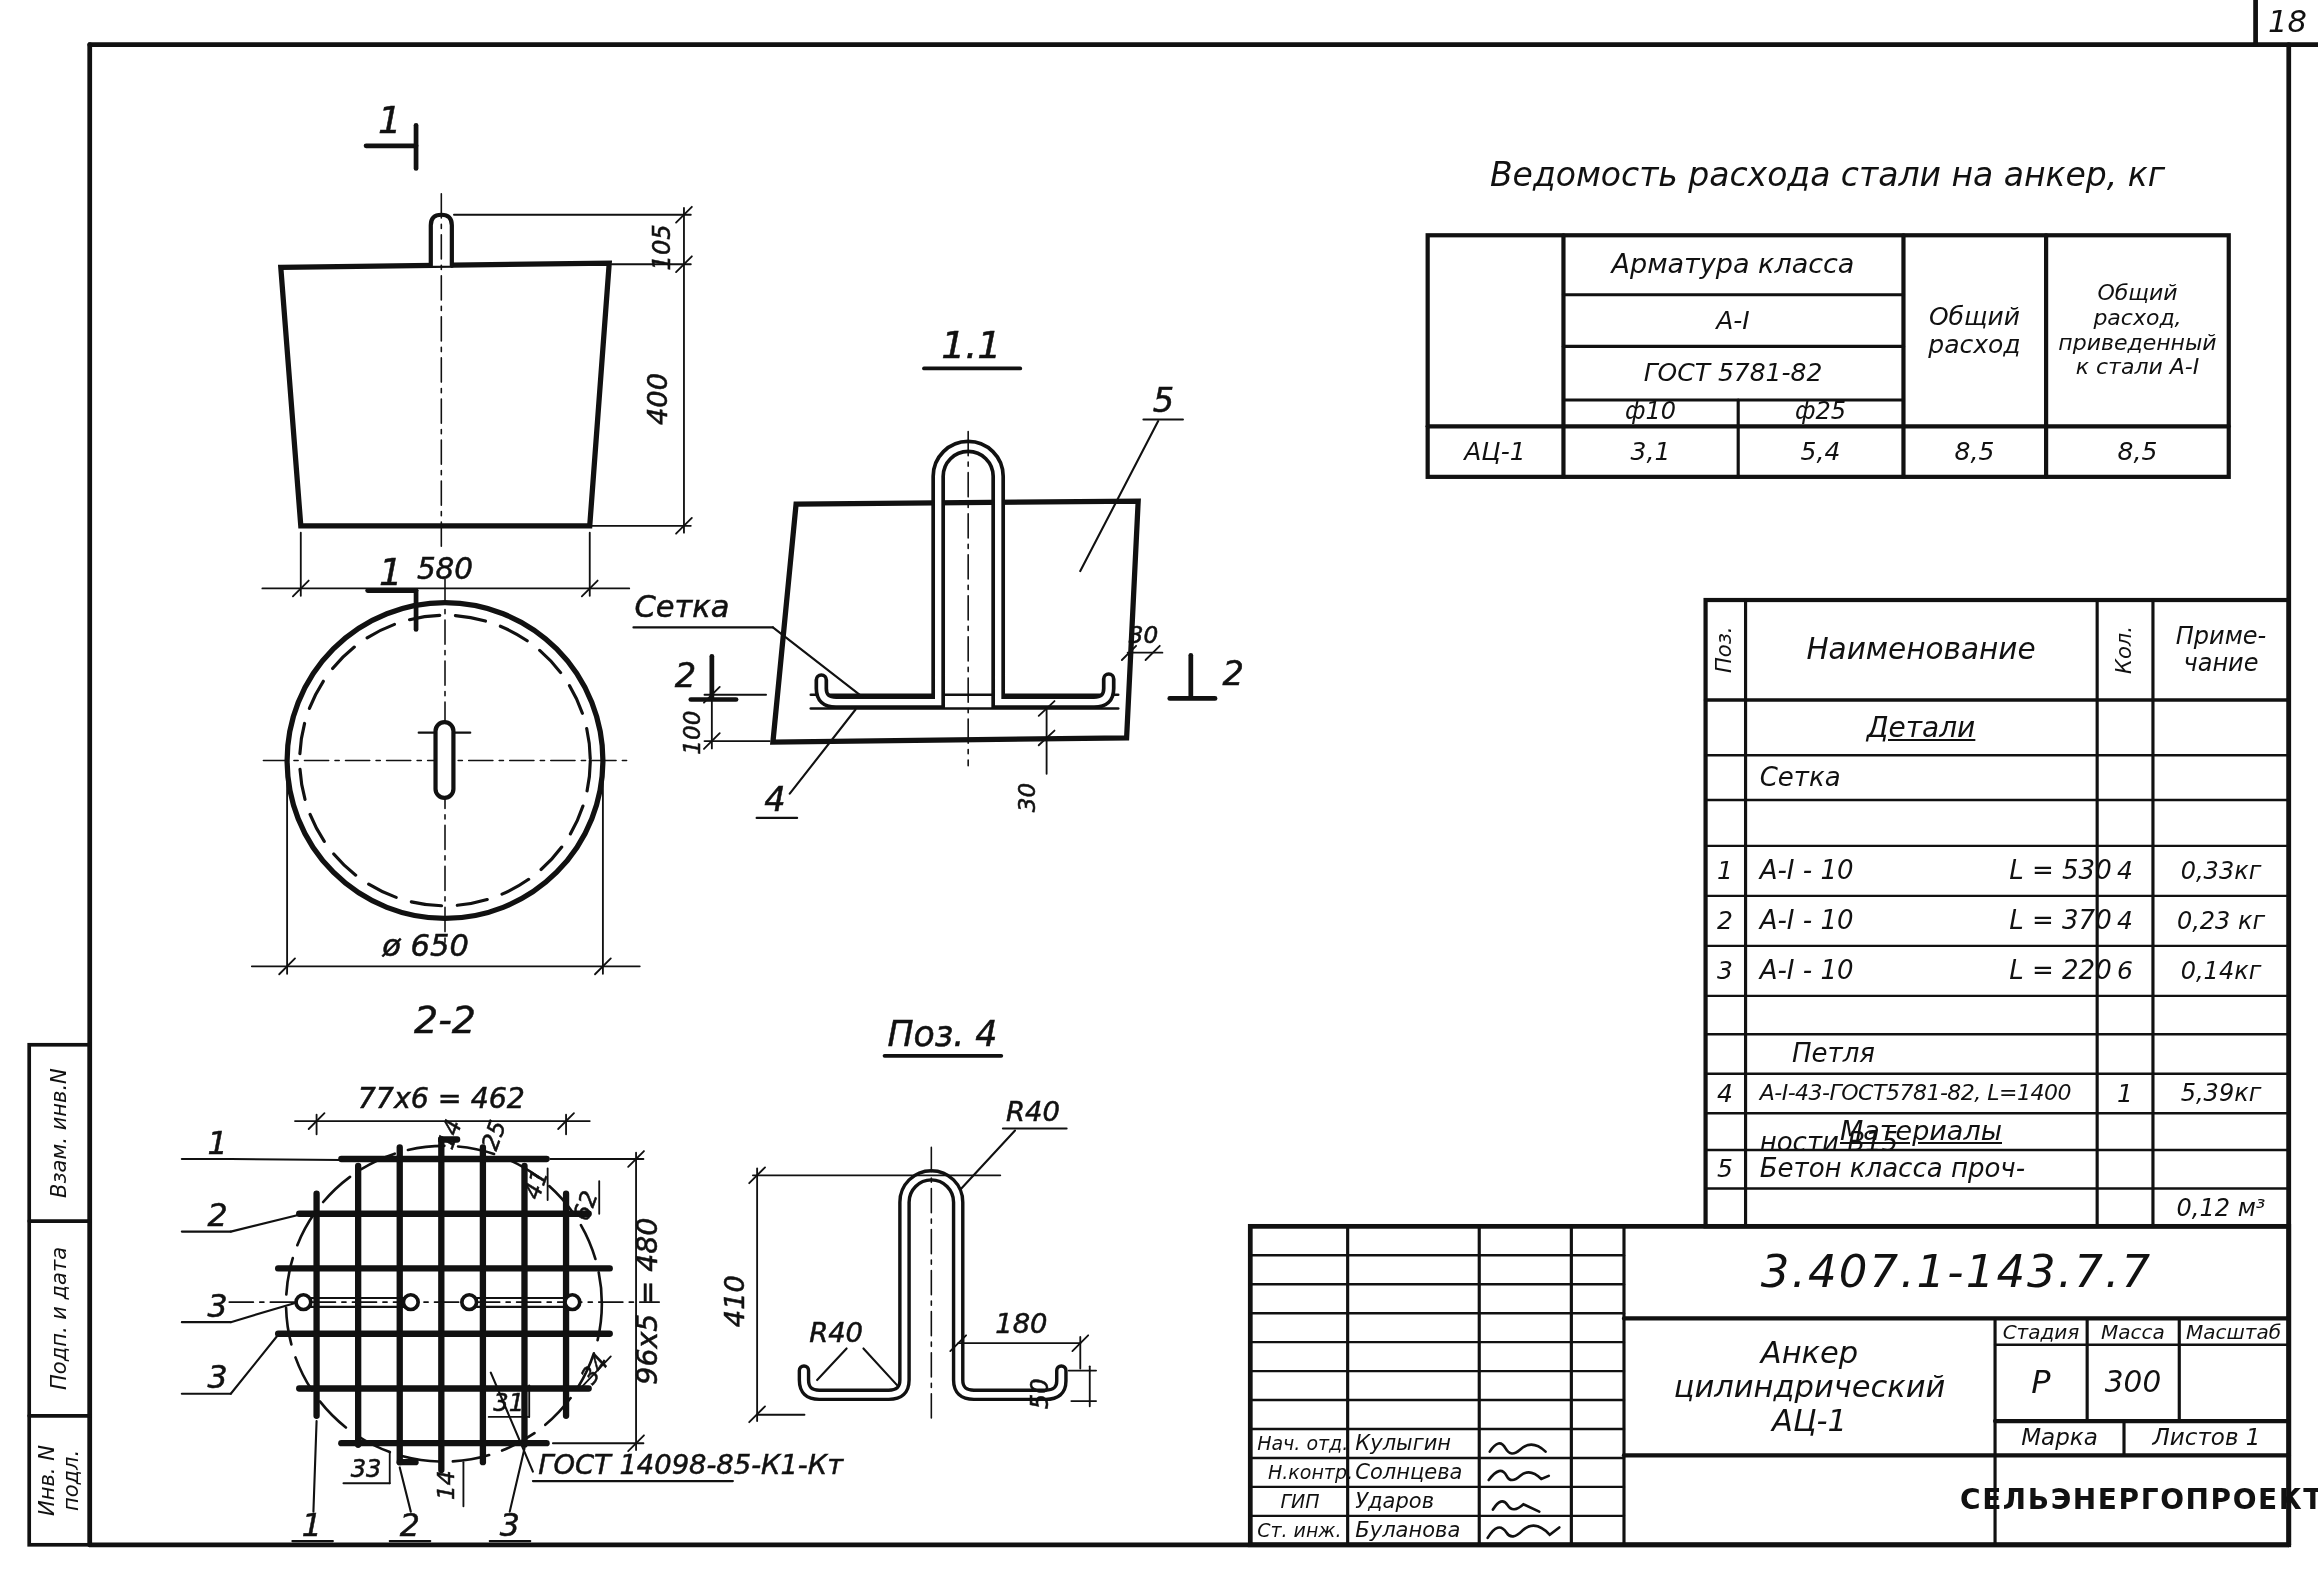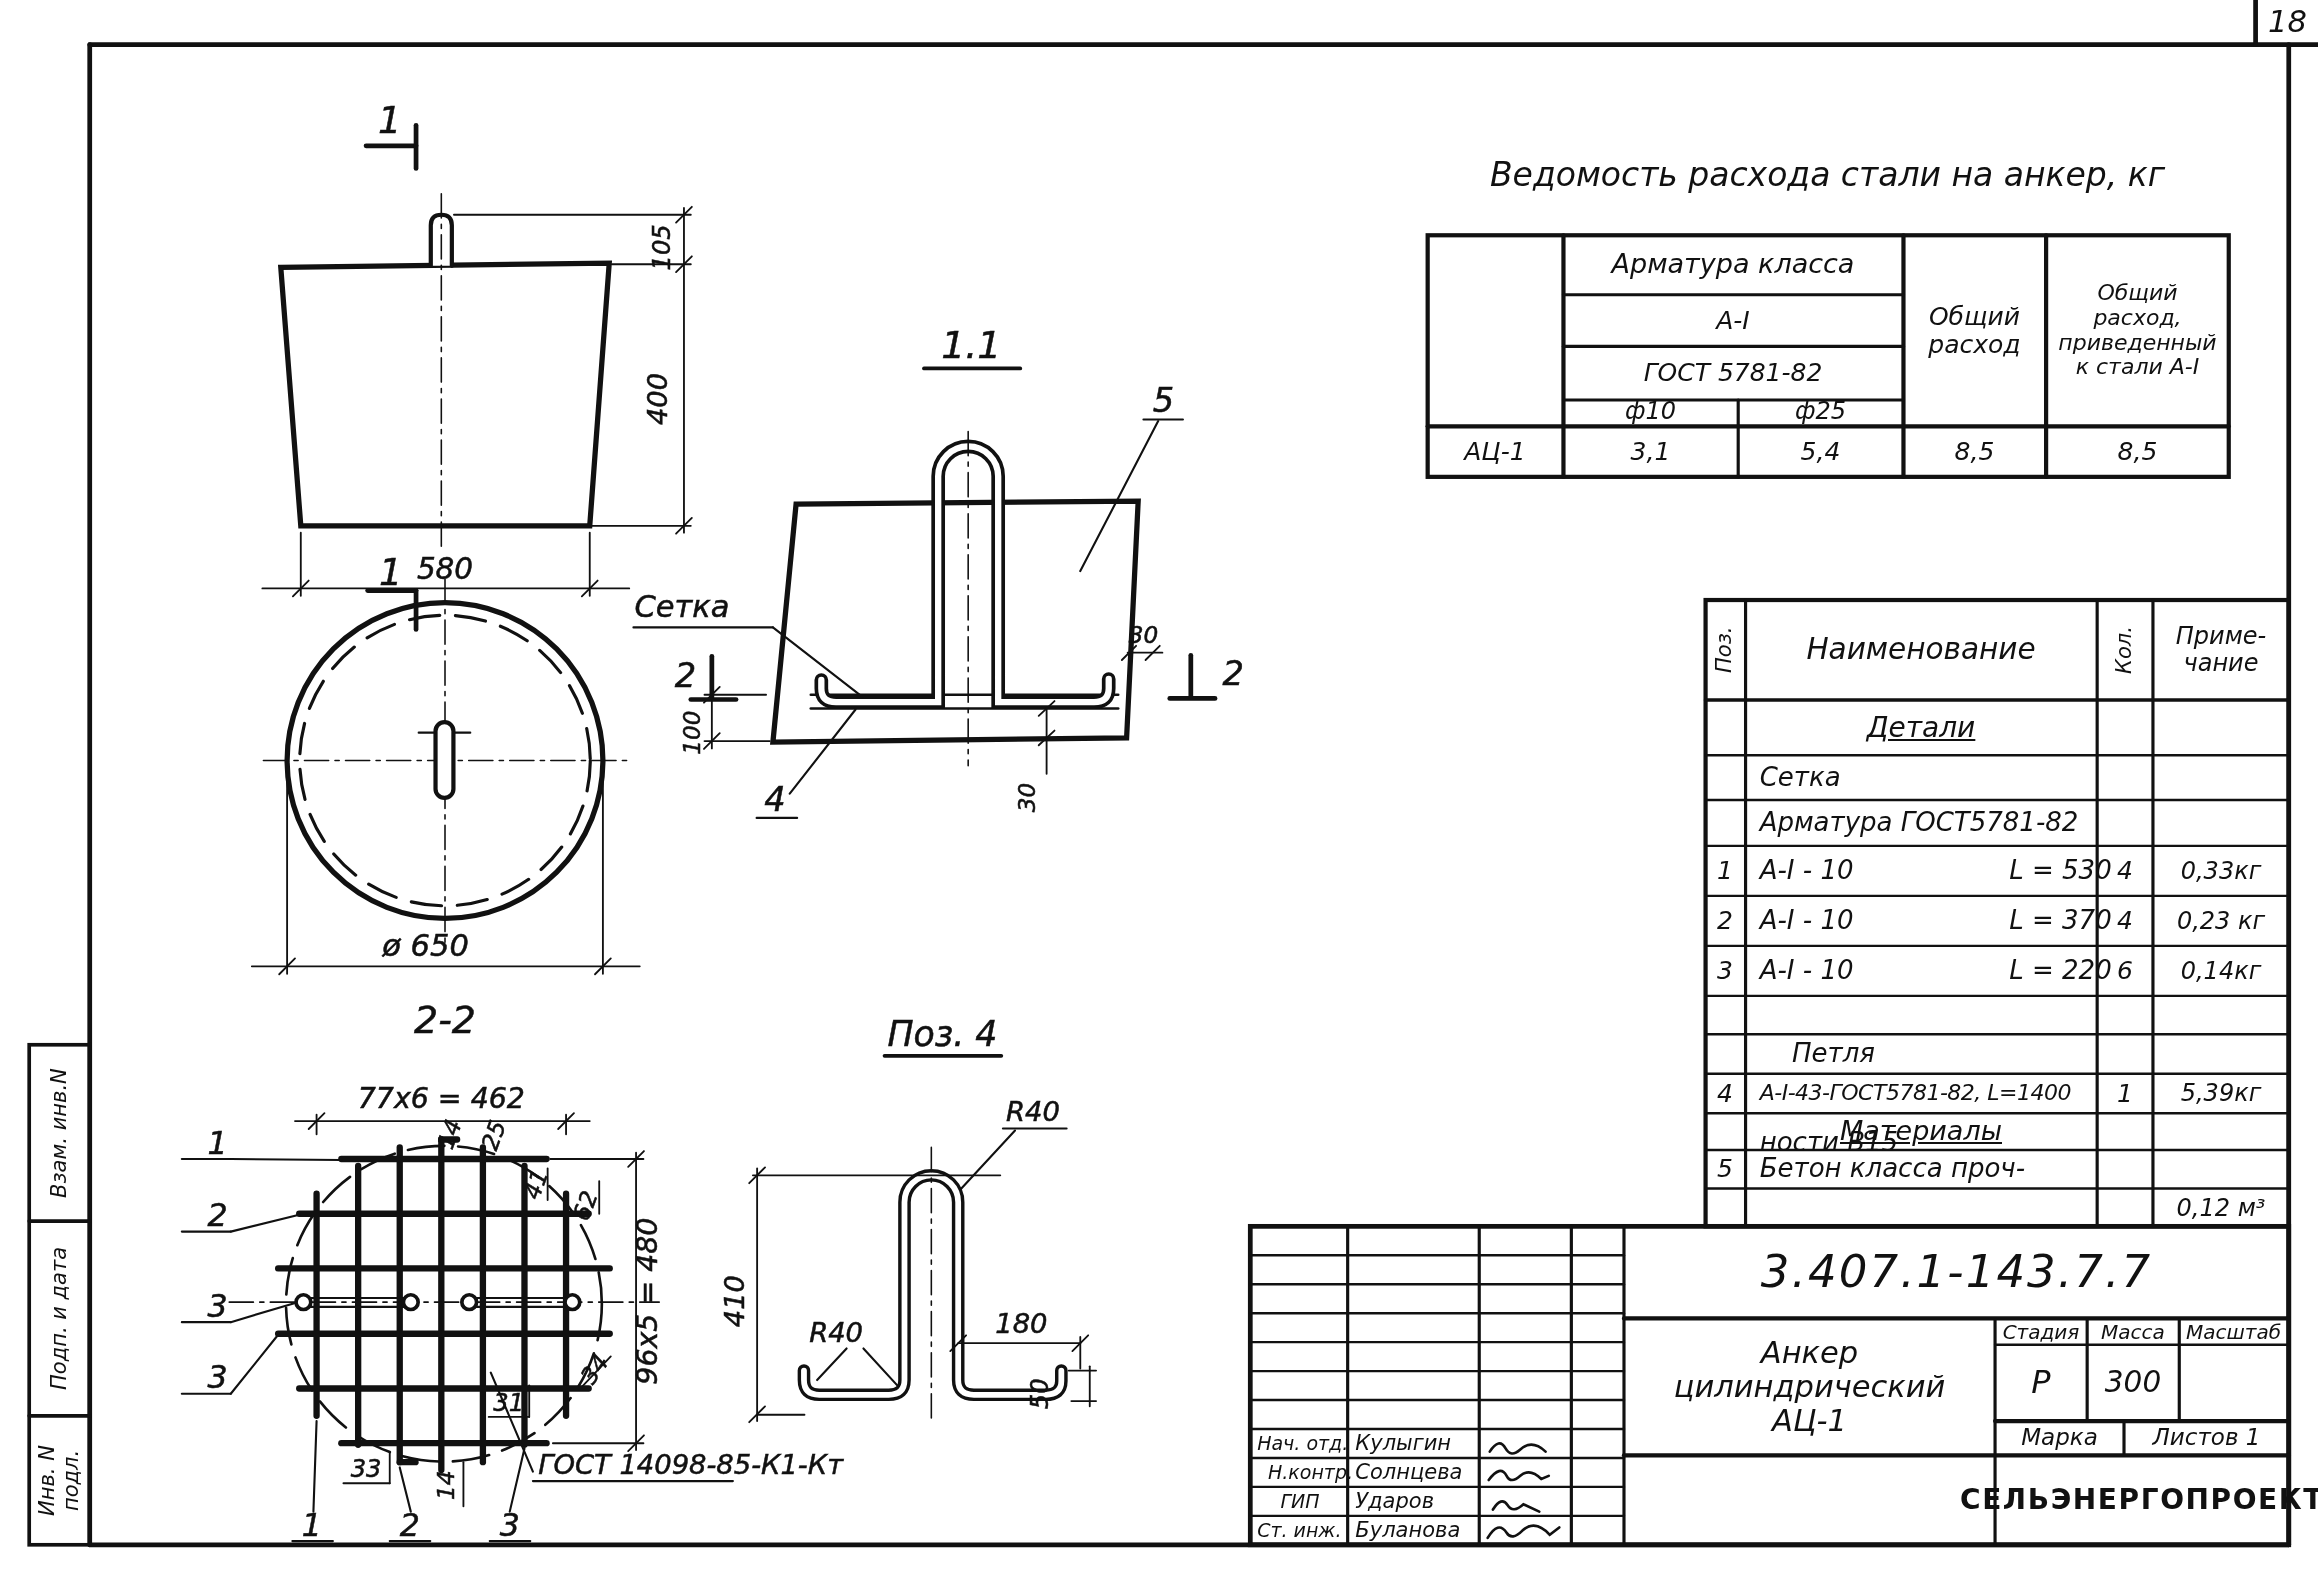--- a/index.html
+++ b/index.html
@@ -402,21 +402,20 @@
 <div class="cell" style="left:2046px;top:426px;width:183px;height:51px;font-size:25px;">8,5</div>
 
 <div class="cell vtext" style="left:1705px;top:600px;width:40px;height:100px;font-size:21px;">Поз.</div>
 <div class="cell" style="left:1745px;top:600px;width:352px;height:100px;font-size:29.5px;">Наименование</div>
 <div class="cell vtext" style="left:2097px;top:600px;width:56px;height:100px;font-size:21px;">Кол.</div>
 <div class="cell" style="left:2153px;top:600px;width:136px;height:100px;font-size:24px;">Приме-
 чание</div>
 
 <div class="cell u" style="left:1745px;top:700px;width:352px;height:55px;font-size:28px;">Детали</div>
 <div class="cell left" style="left:1745px;top:755px;width:352px;height:45px;font-size:26px;">Сетка</div>
-<div class="cell left" style="left:1745px;top:800px;width:352px;height:46px;font-size:26px;">Арматура ГОСТ5781-82</div>
 
 <div class="cell" style="left:1705px;top:846px;width:40px;height:50px;font-size:25px;">1</div>
 <div class="cell split" style="left:1745px;top:846px;width:352px;height:50px;font-size:26px;">
   <span>А-I - 10</span>
   <span>L = 530</span>
 </div>
 <div class="cell" style="left:2097px;top:846px;width:56px;height:50px;font-size:25px;">4</div>
 <div class="cell" style="left:2153px;top:846px;width:136px;height:50px;font-size:24px;">0,33кг</div>
 
 <div class="cell" style="left:1705px;top:896px;width:40px;height:50px;font-size:25px;">2</div>

